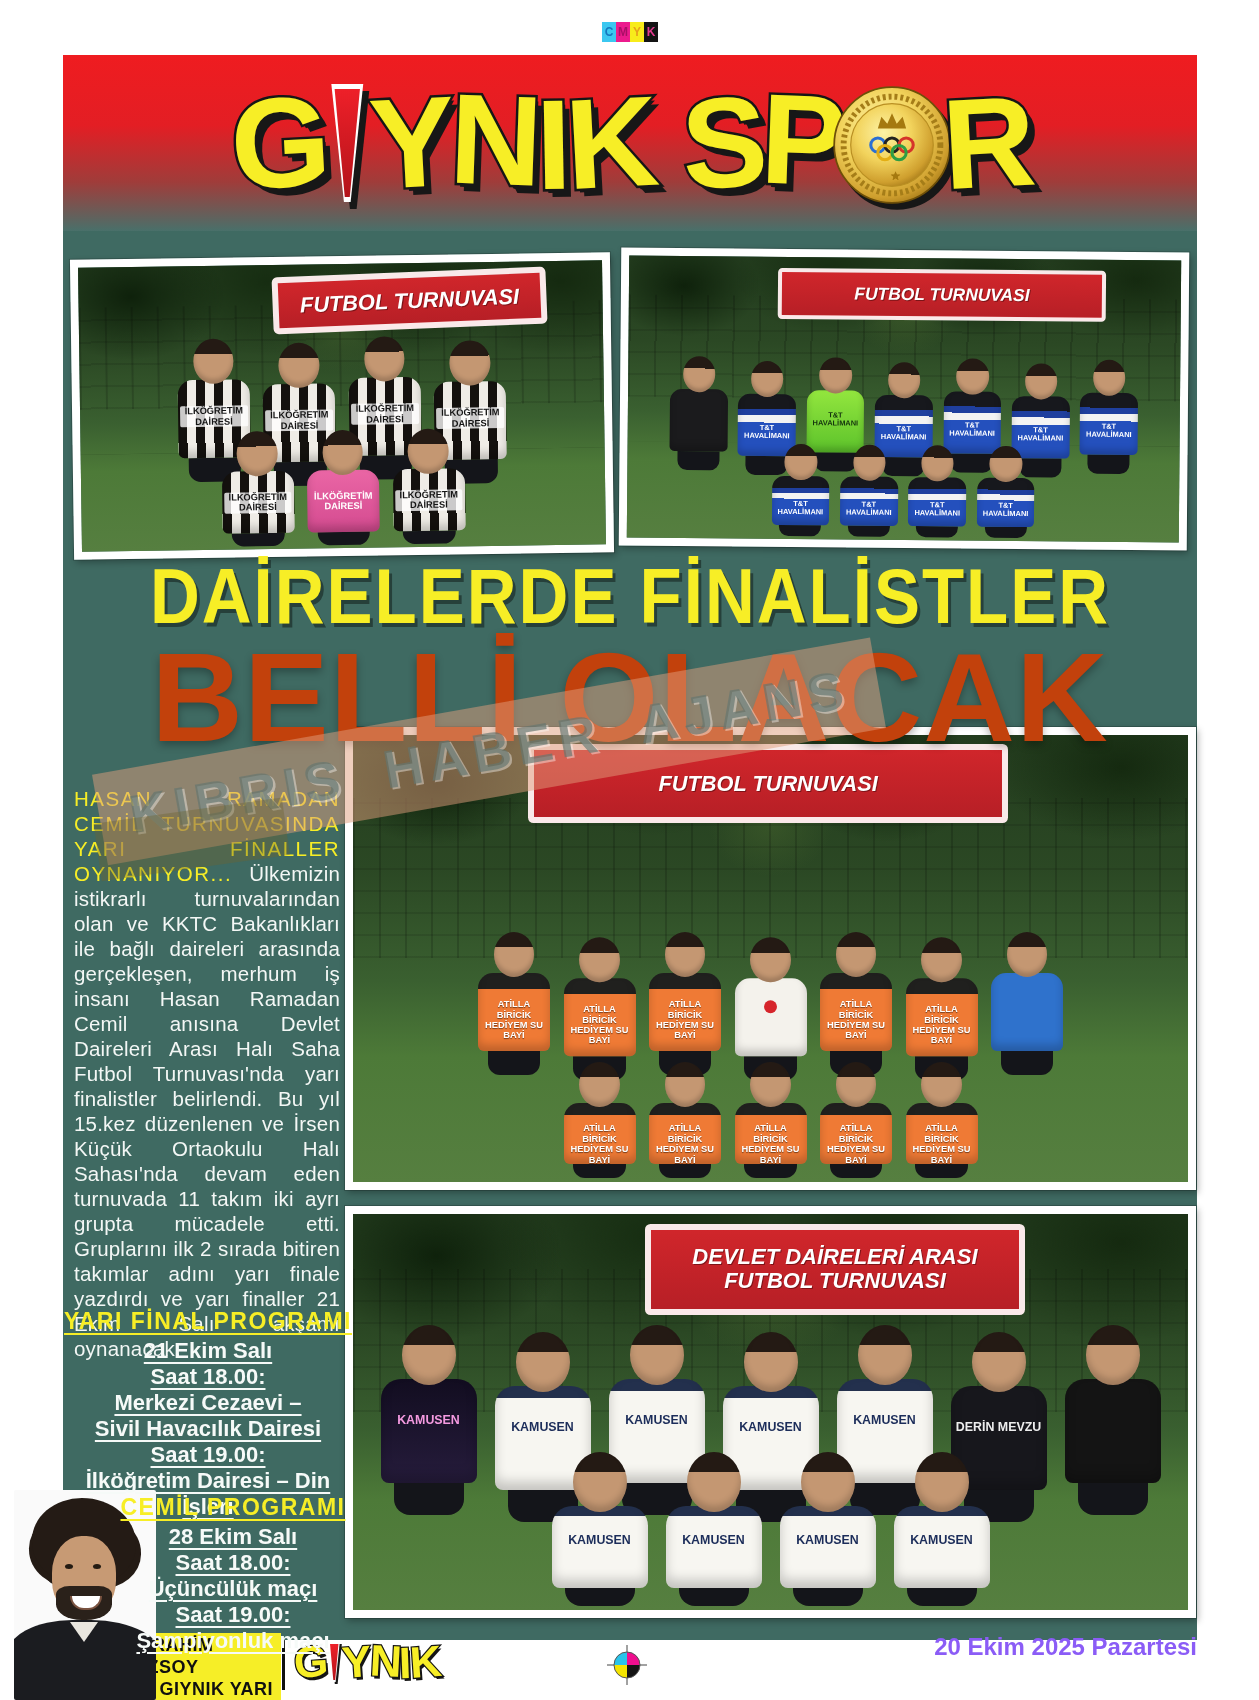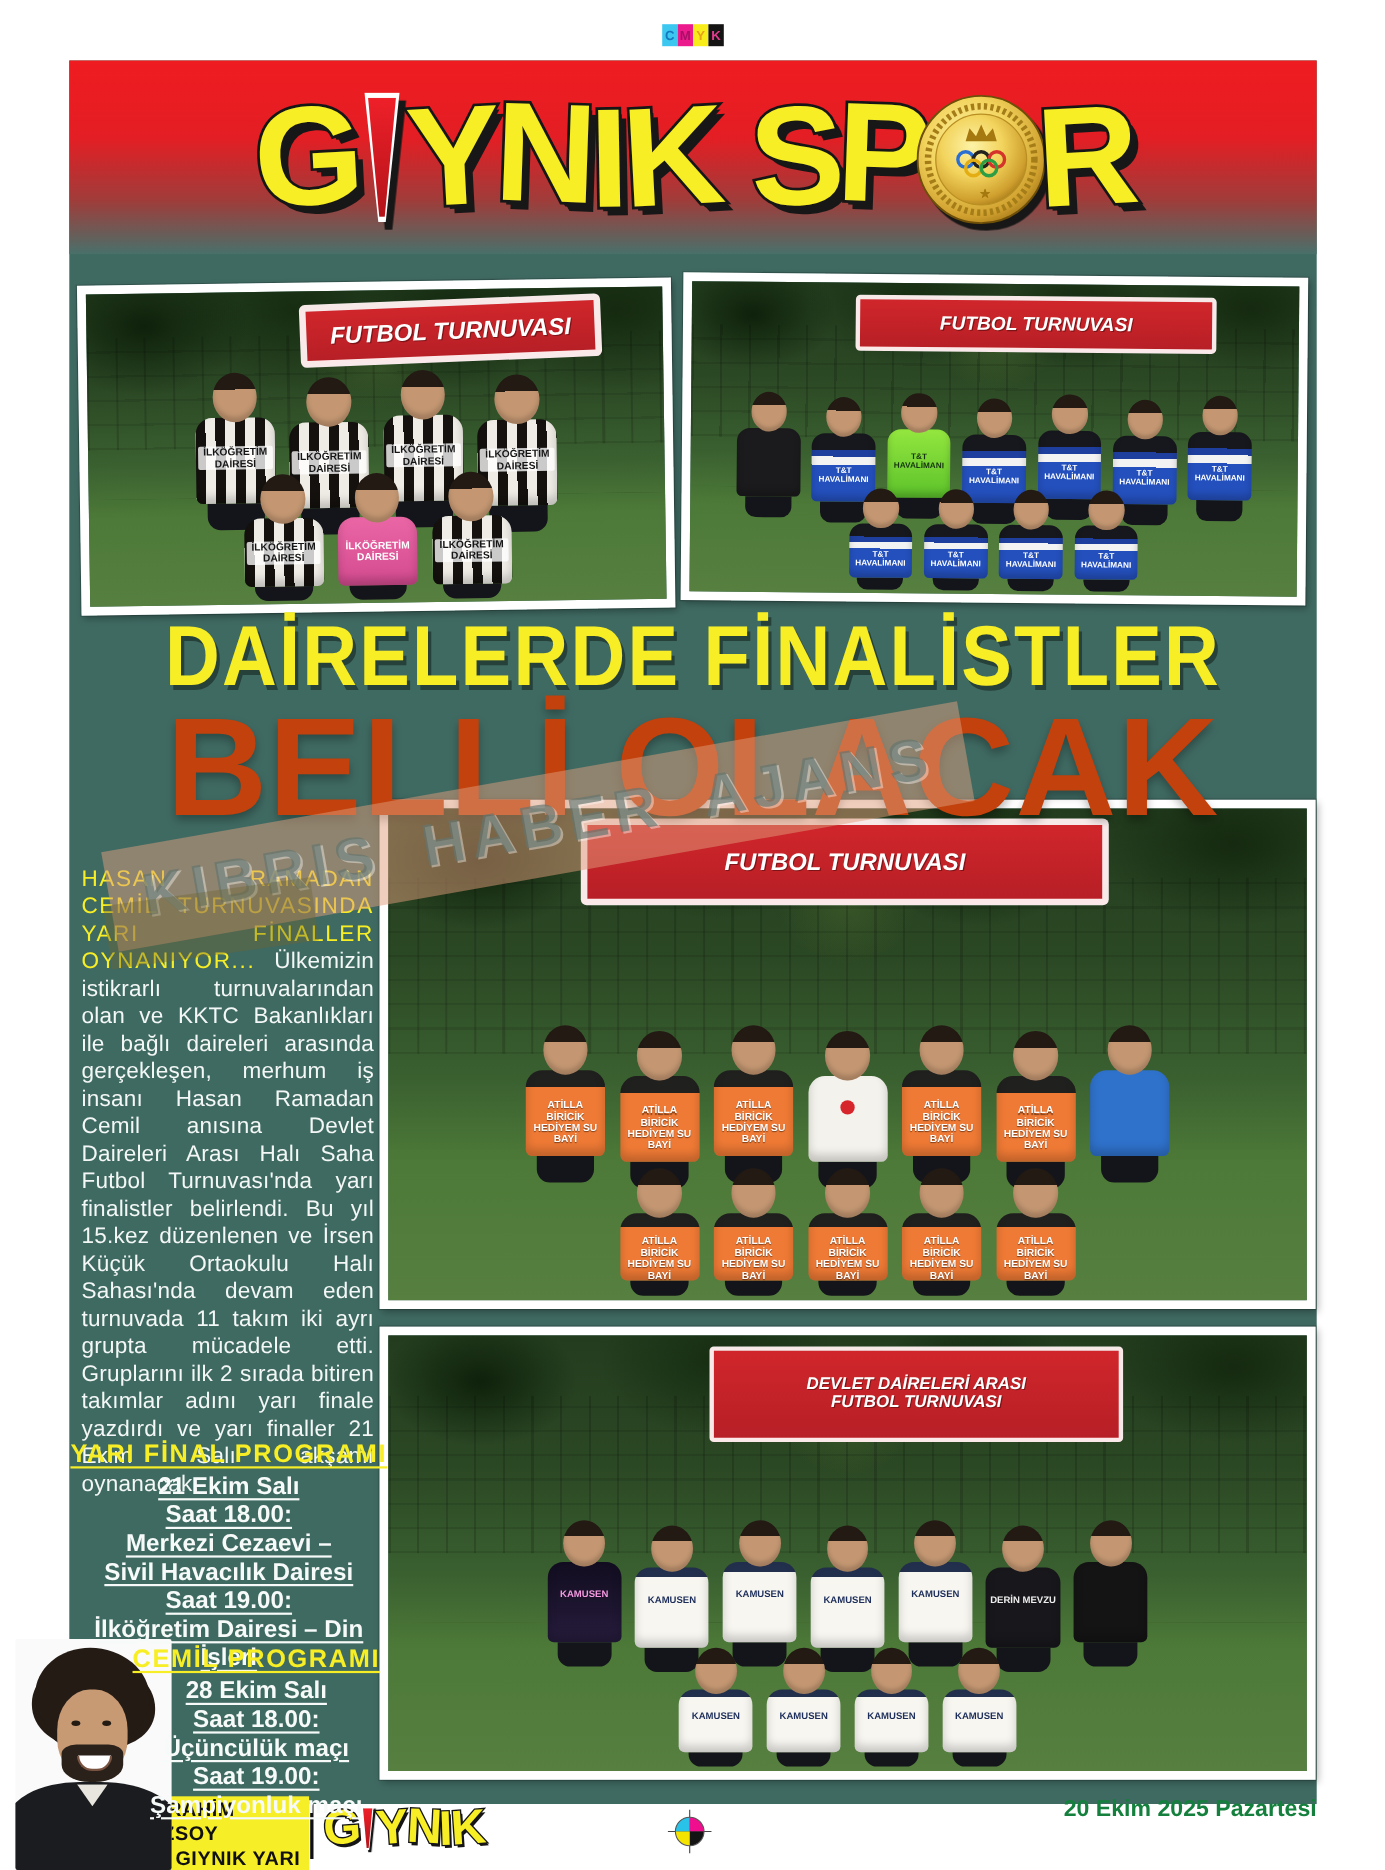--- a/index.html
+++ b/index.html
@@ -41,21 +41,21 @@
   .h2{top:634px;font-size:127px;letter-spacing:1px;color:#c2410c;text-shadow:0 4px 9px rgba(0,0,0,0.3);}
   
   .photo{position:absolute;box-sizing:border-box;border:8px solid #fff;z-index:1;
          box-shadow:0 0 0 1px rgba(0,0,0,0.18),2px 3px 7px rgba(0,0,0,0.3);}
   .p0{left:72px;top:256px;width:540px;height:300px;transform:rotate(-0.8deg);}
   .p1{left:620px;top:250px;width:568px;height:298px;transform:rotate(0.5deg);}
   .p2{left:345px;top:727px;width:851px;height:463px;}
   .p3{left:345px;top:1206px;width:851px;height:412px;}
   .scene{position:absolute;inset:0;overflow:hidden;
     background:linear-gradient(180deg,#233c1e 0%,#2b4824 30%,#3a6030 55%,#4d7a38 72%,#567f40 100%);}
-  .p0 .scene{font-size:15px;} .p1 .scene{font-size:12px;} .p2 .scene{font-size:15px;} .p3 .scene{font-size:14px;}
+  .p0 .scene{font-size:15px;} .p1 .scene{font-size:12px;} .p2 .scene{font-size:15px;} .p3 .scene{font-size:20px;}
   .scene::before{content:"";position:absolute;inset:0 0 34% 0;
     background:radial-gradient(9em 6em at 10% 16%,rgba(12,30,9,0.9),transparent 70%),
       radial-gradient(11em 7em at 36% 9%,rgba(20,42,15,0.85),transparent 70%),
       radial-gradient(9em 6em at 64% 15%,rgba(14,34,11,0.9),transparent 70%),
       radial-gradient(12em 7em at 92% 11%,rgba(18,38,13,0.85),transparent 70%),
       radial-gradient(6em 5em at 50% 30%,rgba(70,100,45,0.5),transparent 70%);}
   .scene::after{content:"";position:absolute;left:0;right:0;top:14%;height:36%;
     background:repeating-linear-gradient(90deg,rgba(0,0,0,0.16) 0 2px,transparent 2px 26px),
                repeating-linear-gradient(0deg,rgba(0,0,0,0.10) 0 2px,transparent 2px 22px);}
   .banner{position:absolute;z-index:2;display:flex;flex-direction:column;align-items:center;justify-content:center;
@@ -145,21 +145,21 @@
   .strip div{font-size:18px;line-height:22px;font-weight:900;color:#101010;letter-spacing:0.5px;}
   .fdivider{position:absolute;left:282px;top:1640px;width:3px;height:50px;background:#101010;z-index:3;}
   .flogo{position:absolute;left:294px;top:1640px;z-index:3;display:flex;align-items:center;letter-spacing:-2px;}
   .fc{display:inline-block;font-size:44px;font-weight:900;color:var(--yellow,#ffe81c);line-height:1;
       -webkit-text-stroke:2.5px #141414;paint-order:stroke fill;text-shadow:2px 3px 0 #151515;}
   .fc.r0{transform:rotate(-4deg);} .fc.r1{transform:rotate(3deg) translateY(-1px);} .fc.r2{transform:rotate(-2deg) translateY(1px);}
   .wedge-s{position:relative;display:inline-block;}
   .wedge-s::before{content:"";position:absolute;inset:0;background:#fff;clip-path:polygon(10% 0,90% 0,60% 100%,40% 100%);}
   .wedge-s::after{content:"";position:absolute;inset:4% 10%;background:linear-gradient(180deg,#ee2029,#b3131a);
       clip-path:polygon(12% 0,88% 0,58% 100%,42% 100%);}
-  .date{position:absolute;right:62px;top:1633px;font-size:21px;font-weight:700;color:#15803d;z-index:2;}
+  .date{position:absolute;right:62px;top:1633px;font-size:24px;font-weight:700;color:#8b5cf6;z-index:2;}
 </style>
 </head>
 <body>
 
 <div class="page" style="--teal: #3f6a62; --yellow: #f7ee26; --fyellow: #f6ee27;">
 
   <div class="cmyk">
     <span class="c">C</span>
     <span class="m">M</span>
     <span class="y">Y</span>

